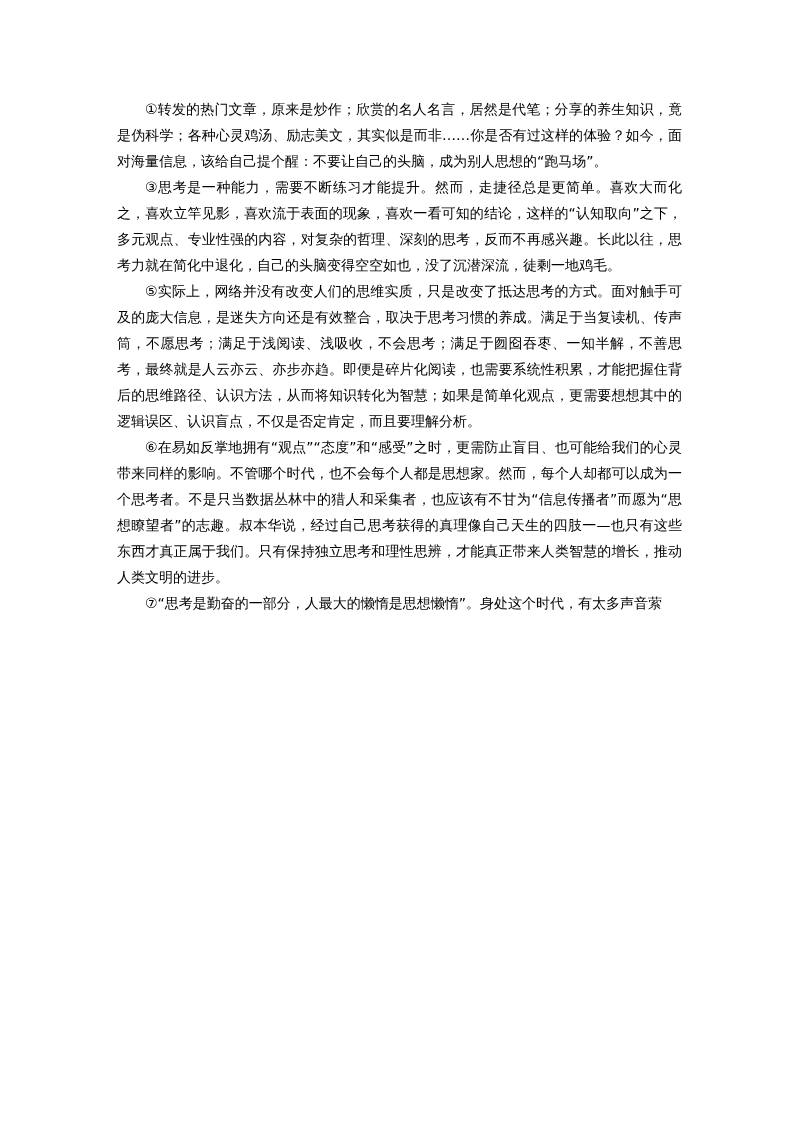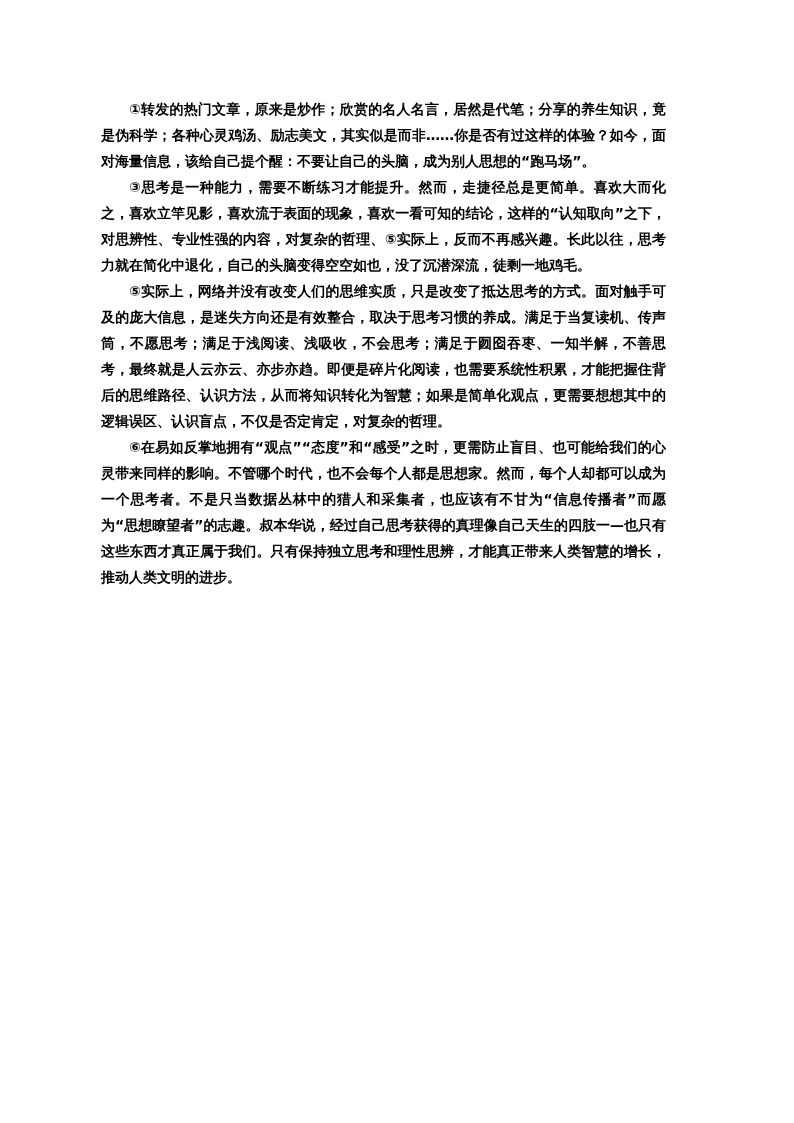--- a/index.html
+++ b/index.html
@@ -10,37 +10,37 @@
     body {
       width: 794px;
       height: 1123px;
       position: relative;
       overflow: hidden;
       font-family: "DejaVu Sans", "Liberation Sans", sans-serif;
       color: #000000;
     }
     .page {
       position: absolute;
-      left: 101px;
+      left: 117px;
       top: 96px;
       width: 565px;
-      font-weight: bold;
     }
     .para {
       margin: 0;
       padding: 0;
       font-size: 14px;
       line-height: 26px;
       text-indent: 28px;
       text-align: justify;
       letter-spacing: 0;
       word-break: break-all;
     }
   </style>
 </head>
 <body>
 
 <div class="page">
   <p class="para">①转发的热门文章，原来是炒作；欣赏的名人名言，居然是代笔；分享的养生知识，竟是伪科学；各种心灵鸡汤、励志美文，其实似是而非……你是否有过这样的体验？如今，面对海量信息，该给自己提个醒：不要让自己的头脑，成为别人思想的“跑马场”。</p>
-  <p class="para">③思考是一种能力，需要不断练习才能提升。然而，走捷径总是更简单。喜欢大而化之，喜欢立竿见影，喜欢流于表面的现象，喜欢一看可知的结论，这样的“认知取向”之下，对思辨性、专业性强的内容，对复杂的哲理、⑤实际上，反而不再感兴趣。长此以往，思考力就在简化中退化，自己的头脑变得空空如也，没了沉潜深流，徒剩一地鸡毛。</p>
-  <p class="para">⑤实际上，网络并没有改变人们的思维实质，只是改变了抵达思考的方式。面对触手可及的庞大信息，是迷失方向还是有效整合，取决于思考习惯的养成。满足于当复读机、传声筒，不愿思考；满足于浅阅读、浅吸收，不会思考；满足于囫囵吞枣、一知半解，不善思考，最终就是人云亦云、亦步亦趋。即便是碎片化阅读，也需要系统性积累，才能把握住背后的思维路径、认识方法，从而将知识转化为智慧；如果是简单化观点，更需要想想其中的逻辑误区、认识盲点，不仅是否定肯定，对复杂的哲理。</p>
+  <p class="para">③思考是一种能力，需要不断练习才能提升。然而，走捷径总是更简单。喜欢大而化之，喜欢立竿见影，喜欢流于表面的现象，喜欢一看可知的结论，这样的“认知取向”之下，多元观点、专业性强的内容，对复杂的哲理、深刻的思考，反而不再感兴趣。长此以往，思考力就在简化中退化，自己的头脑变得空空如也，没了沉潜深流，徒剩一地鸡毛。</p>
+  <p class="para">⑤实际上，网络并没有改变人们的思维实质，只是改变了抵达思考的方式。面对触手可及的庞大信息，是迷失方向还是有效整合，取决于思考习惯的养成。满足于当复读机、传声筒，不愿思考；满足于浅阅读、浅吸收，不会思考；满足于囫囵吞枣、一知半解，不善思考，最终就是人云亦云、亦步亦趋。即便是碎片化阅读，也需要系统性积累，才能把握住背后的思维路径、认识方法，从而将知识转化为智慧；如果是简单化观点，更需要想想其中的逻辑误区、认识盲点，不仅是否定肯定，而且要理解分析。</p>
   <p class="para">⑥在易如反掌地拥有“观点”“态度”和“感受”之时，更需防止盲目、也可能给我们的心灵带来同样的影响。不管哪个时代，也不会每个人都是思想家。然而，每个人却都可以成为一个思考者。不是只当数据丛林中的猎人和采集者，也应该有不甘为“信息传播者”而愿为“思想瞭望者”的志趣。叔本华说，经过自己思考获得的真理像自己天生的四肢一—也只有这些东西才真正属于我们。只有保持独立思考和理性思辨，才能真正带来人类智慧的增长，推动人类文明的进步。</p>
+  <p class="para">⑦“思考是勤奋的一部分，人最大的懒惰是思想懒惰”。身处这个时代，有太多声音萦</p>
 </div>
 
 </body></html>

